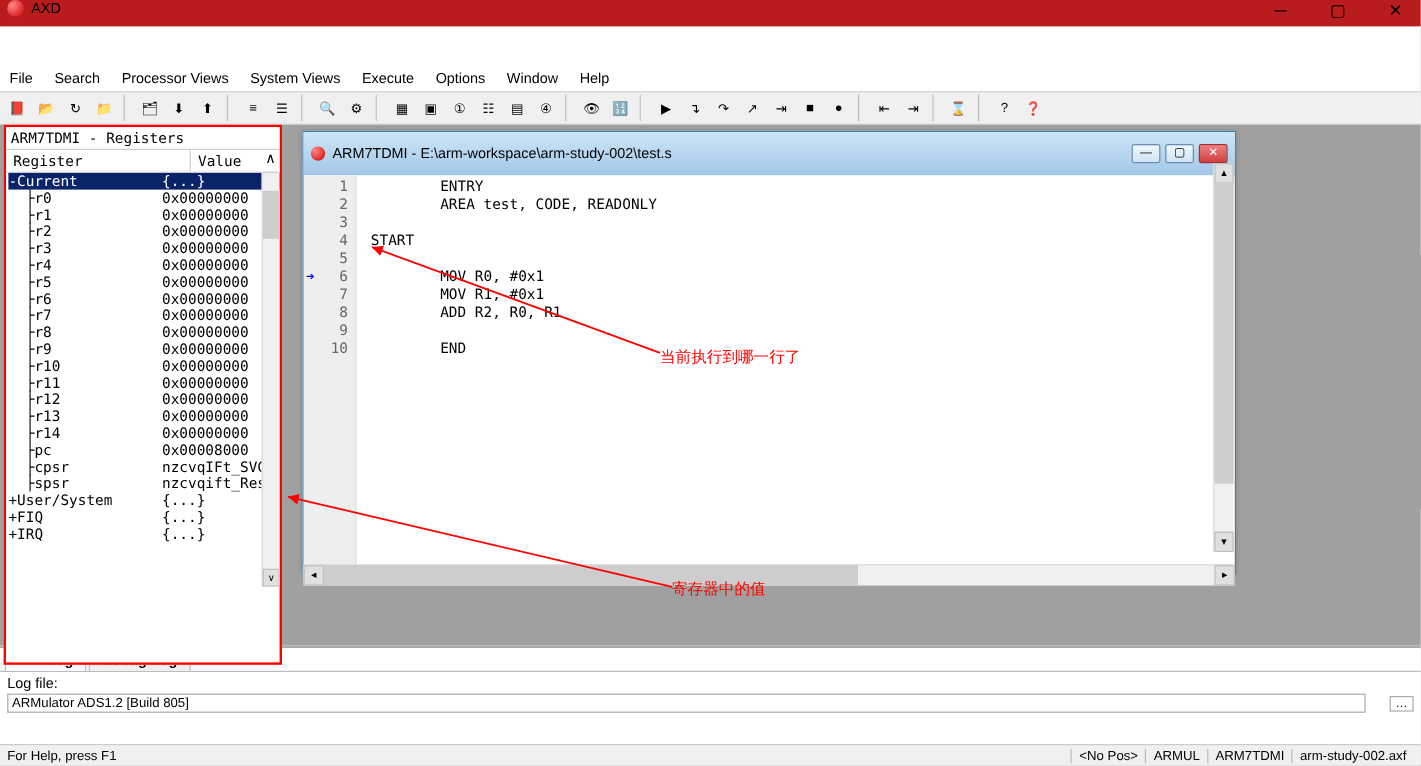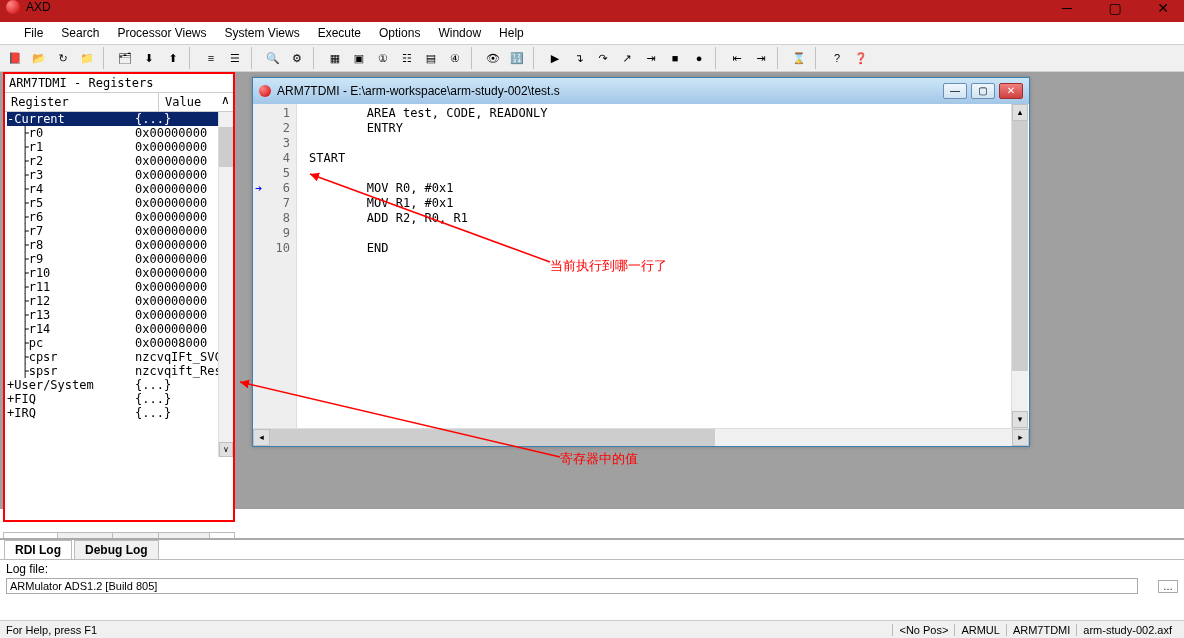--- a/index.html
+++ b/index.html
@@ -6,21 +6,21 @@
 body { font-family: "Segoe UI", Tahoma, sans-serif; font-size: 12px; background: #fff; width: 1184px; height: 638px; overflow: hidden; position: relative; }
 
 
 .titlebar { height: 22px; display: flex; padding: 0 6px; background: #b91c1c; }
 .titlebar .app-icon { width: 14px; height: 14px; border-radius: 50%; background: radial-gradient(circle at 30% 30%, #f88, #c00); margin-right: 6px; }
 .titlebar .title { font-size: 12px; }
 .titlebar .win-controls { margin-left: auto; display: flex; gap: 18px; font-size: 14px; }
 .win-btn { width: 30px; text-align: center; cursor: default; }
 
 
-.menubar { height: 22px; display: flex; align-items: center; padding: 0 16px; gap: 2px; }
+.menubar { height: 22px; display: flex; align-items: center; padding: 0 0; gap: 2px; margin-top: 32px; }
 .menubar .menu-item { padding: 2px 8px; }
 
 
 .toolbar { height: 28px; background: #f0f0f0; border-top: 1px solid #d0d0d0; border-bottom: 1px solid #d0d0d0; display: flex; align-items: center; padding: 0 4px; gap: 2px; }
 .tb-btn { width: 22px; height: 22px; border: 1px solid transparent; display: flex; align-items: center; justify-content: center; font-size: 11px; }
 .tb-sep { width: 6px; height: 22px; border-left: 1px solid #c0c0c0; margin: 0 3px; }
 
 
 .main { position: relative; height: 437px; background: #a0a0a0; }
 
@@ -44,21 +44,21 @@
 
 .tabs-panel { position: absolute; left: 3px; top: 460px; width: 232px; height: 70px; background: #fff; border: 1px solid #bbb; }
 .tabs-row { display: flex; border-bottom: 1px solid #bbb; }
 .tab { padding: 3px 10px; font-size: 12px; border-right: 1px solid #bbb; background: #f0f0f0; }
 .tab.active { background: #fff; border-bottom: 1px solid #fff; margin-bottom: -1px; }
 .tabs-body { padding: 4px 8px; font-size: 12px; }
 .tree-node-icon { display: inline-block; width: 10px; height: 10px; background: linear-gradient(90deg, #0c0 50%, #000 50%); margin-right: 4px; vertical-align: middle; border-radius: 1px; }
 
 
 .code-window { position: absolute; left: 252px; top: 5px; width: 778px; height: 370px; background: #fff; border: 1px solid #3c7fb1; box-shadow: 0 0 4px rgba(0,0,0,0.2); }
-.code-titlebar { height: 26px; background: linear-gradient(#cde6f7, #a3c7e8); display: flex; align-items: center; padding: 0 6px; font-size: 12px; }
+.code-titlebar { height: 36px; background: linear-gradient(#cde6f7, #a3c7e8); display: flex; align-items: center; padding: 0 6px; font-size: 12px; }
 .code-titlebar .app-icon { width: 12px; height: 12px; border-radius: 50%; background: radial-gradient(circle at 30% 30%, #f88, #c00); margin-right: 6px; }
 .code-titlebar .win-grp { margin-left: auto; display: flex; gap: 4px; }
 .code-titlebar .wb { width: 24px; height: 16px; border: 1px solid #6a8fb5; background: linear-gradient(#f0f7fd,#d0e3f3); font-size: 10px; text-align: center; line-height: 14px; border-radius: 2px; }
 .code-titlebar .wb.close { background: linear-gradient(#f08080,#d04040); color: #fff; border-color: #a03030; }
 .code-body { display: flex; height: 324px; overflow: hidden; }
 .gutter { width: 44px; background: #eee; border-right: 1px solid #ddd; font-family: Consolas, monospace; font-size: 12px; color: #666; text-align: right; padding: 2px 6px 2px 2px; position: relative; }
 .gutter .ln { height: 15px; line-height: 15px; }
 .marker { position: absolute; left: 2px; top: 78px; color: #00f; font-size: 12px; }
 .code-text { flex: 1; font-family: Consolas, monospace; font-size: 12px; padding: 2px 0 2px 12px; white-space: pre; position: relative; }
 .code-text .cl { height: 15px; line-height: 15px; }
@@ -292,21 +292,21 @@
           <div class="ln">2</div>
           <div class="ln">3</div>
           <div class="ln">4</div>
           <div class="ln">5</div>
           <div class="ln">6</div>
           <div class="ln">7</div>
           <div class="ln">8</div>
           <div class="ln">9</div>
           <div class="ln">10</div>
         </div>
-      <div class="code-text" id="codetext"><div class="cl">        AREA test, CODE, READONLY</div><div class="cl">        ENTRY</div><div class="cl"></div><div class="cl">START</div><div class="cl"></div><div class="cl">        MOV R0, #0x1</div><div class="cl">        MOV R1, #0x1</div><div class="cl">        ADD R2, R0, R1</div><div class="cl"></div><div class="cl">        END</div></div>
+      <div class="code-text" id="codetext"><div class="cl">        ENTRY</div><div class="cl">        AREA test, CODE, READONLY</div><div class="cl"></div><div class="cl">START</div><div class="cl"></div><div class="cl">        MOV R0, #0x1</div><div class="cl">        MOV R1, #0x1</div><div class="cl">        ADD R2, R0, R1</div><div class="cl"></div><div class="cl">        END</div></div>
     </div>
     <div class="code-hscroll">
       <div class="ar">◂</div>
       <div class="track">
           <div class="th"></div>
         </div>
       <div class="ar">▸</div>
     </div>
     <div class="code-vscroll">
       <div class="ar">▴</div>

